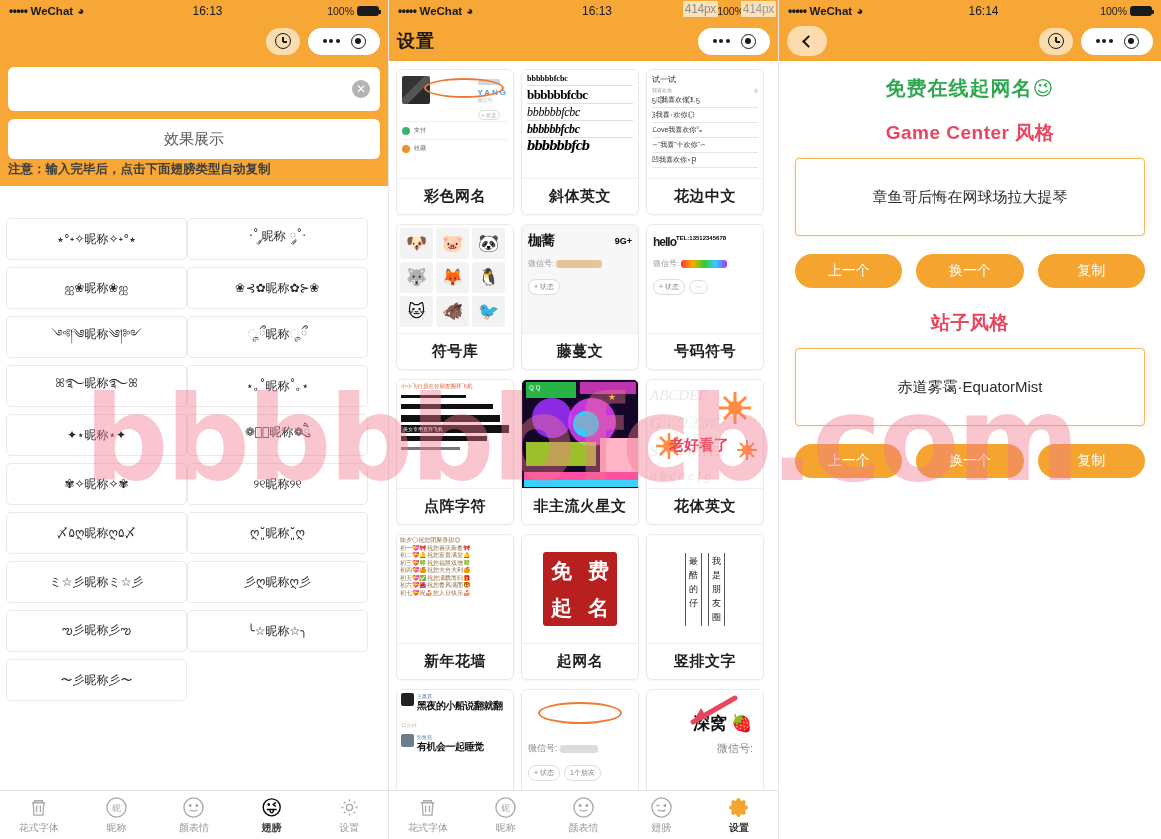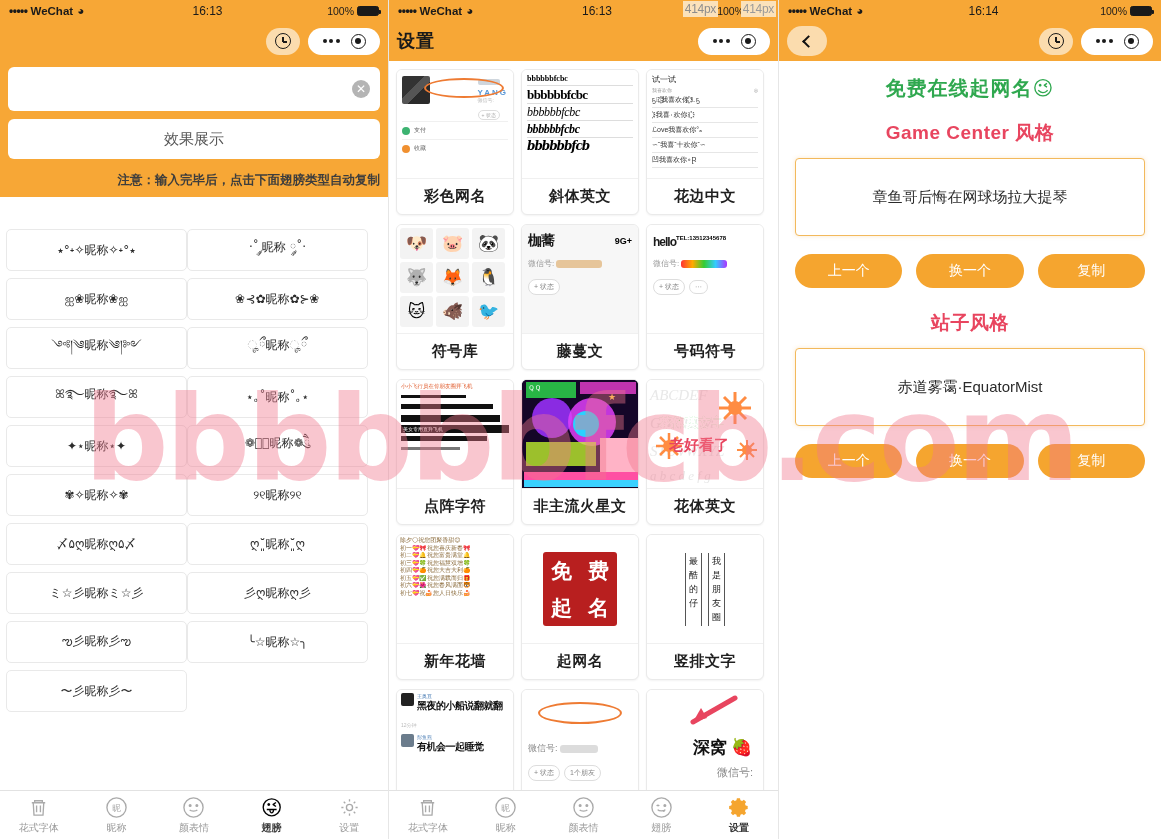--- a/index.html
+++ b/index.html
@@ -121,21 +121,21 @@
     width: 18px; height: 18px; border-radius: 50%; background: #b4b4b4;
     color: #fff; font-size: 12px; display: flex; align-items: center;
     justify-content: center; line-height: 1; flex: 0 0 auto;
   }
   .showbtn {
     margin-top: 8px; height: 40px; background: #fff; border-radius: 6px;
     display: flex; align-items: center; justify-content: center;
     font-size: 15px; color: #555;
   }
   .notice {
-    margin-top: 13px; text-align: right; font-size: 12.5px;
+    margin-top: 2px; text-align: left; font-size: 12.5px;
     color: #3d3d3d; font-weight: 600;
   }
   .nicklist {
     padding: 8px 6px 0; display: flex; flex-wrap: wrap;
     gap: 7px 0; align-content: flex-start;
     height: 588px; overflow: hidden; margin-top: 24px;
   }
   .nickcard {
     width: 181px; height: 42px; background: #fff;
     border: 1px solid #e9e9e9; border-radius: 5px;
@@ -677,21 +677,21 @@
           </div>
         </div>
       </div>
 
       <div class="card">
         <div class="card-thumb th-arrow">
           <svg class="arrow-svg" width="56" height="34" viewBox="0 0 56 34">
             <path d="M50 4 L8 28" stroke="#e8455f" stroke-width="5" stroke-linecap="round"></path>
             <path d="M8 28 L22 24 L16 14 Z" fill="#e8455f"></path>
           </svg>
-          <div style="margin-top:40px;text-align:right;font-size:17px;font-weight:700;color:#111;padding-right:4px">深窝 🍓</div>
+          <div style="margin-top:16px;text-align:right;font-size:17px;font-weight:700;color:#111;padding-right:4px">深窝 🍓</div>
           <div style="margin-top:6px;font-size:11px;color:#888;text-align:right;padding-right:4px">微信号:</div>
         </div>
       </div>
 
     </div>
 
     <div class="tabbar">
       <div class="tab">
         <span class="ticon">
           <svg viewBox="0 0 24 24" fill="none" stroke="#aaa" stroke-width="1.4">

